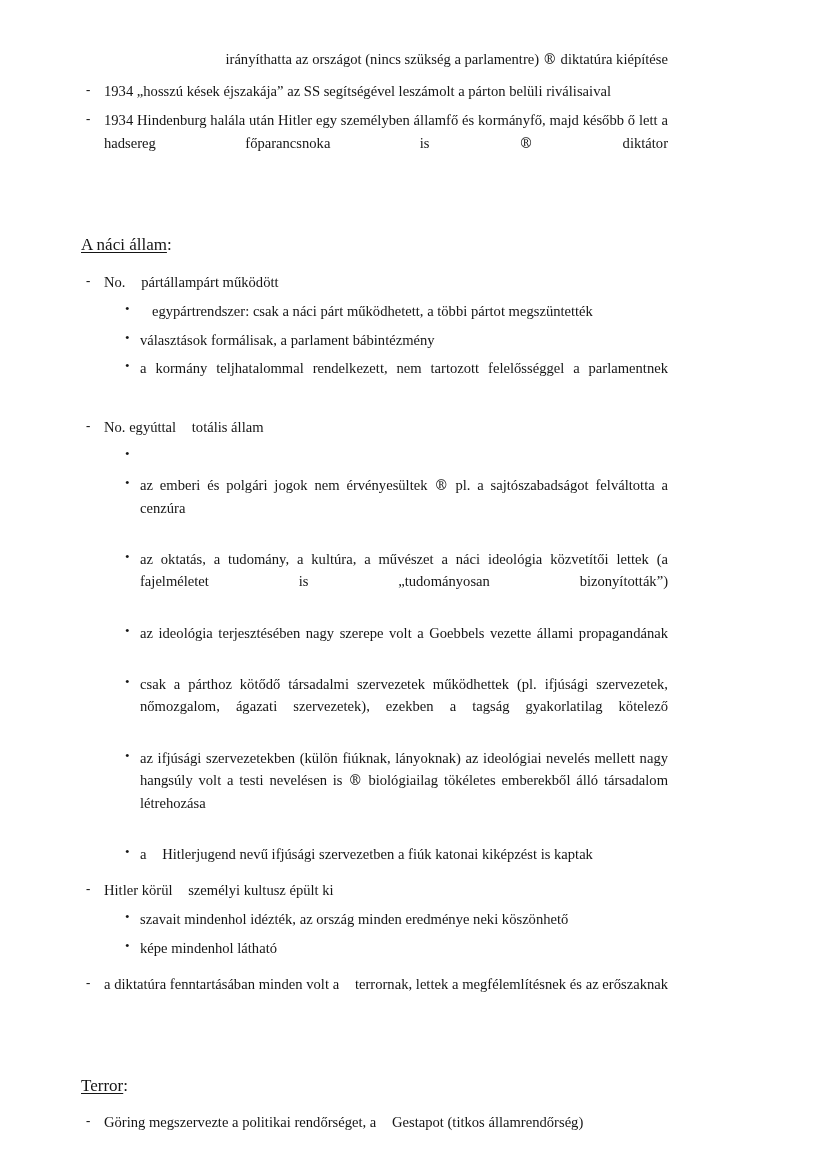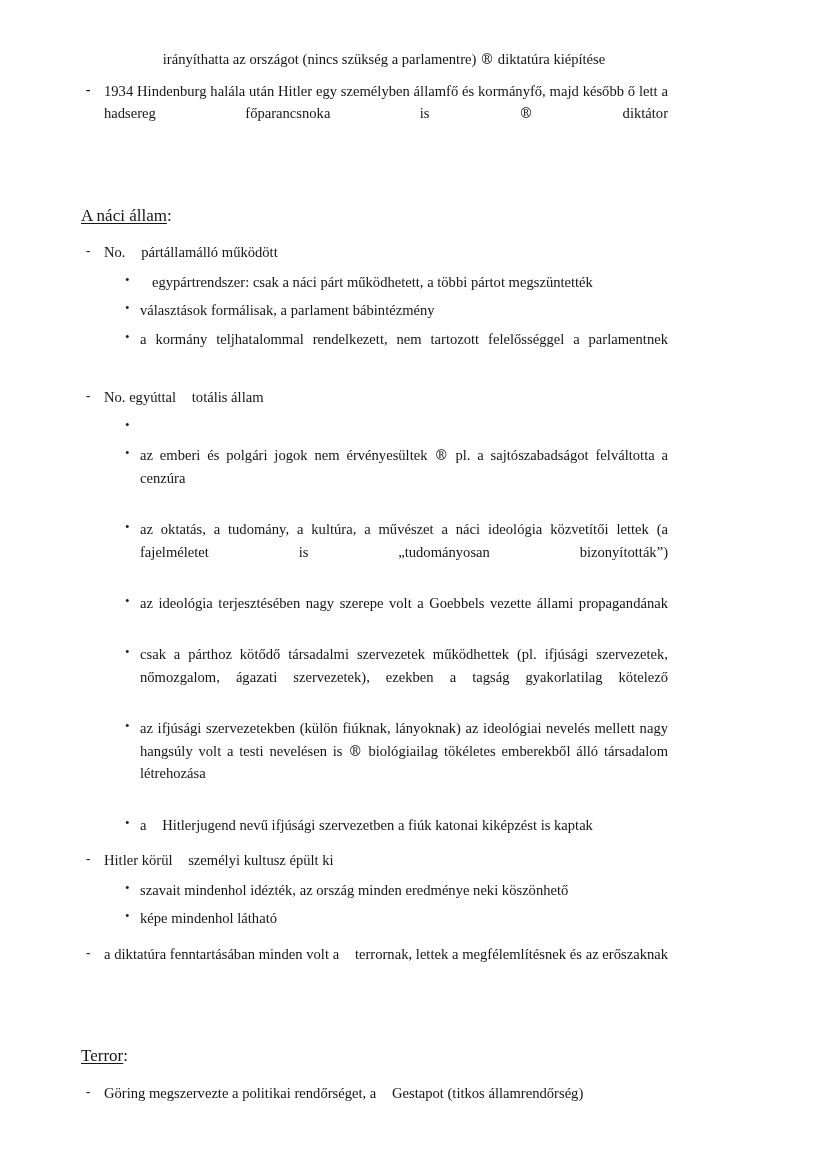--- a/index.html
+++ b/index.html
@@ -27,21 +27,21 @@
   }
 
   .doc {
     font-size: 14.6px;
     line-height: 1.55;
   }
 
   
   .cont-line {
     margin: 0 0 9px 36px;
-    text-align: center;
+    text-align: right;
     white-space: nowrap;
   }
 
   
   .section-head {
     margin: 26px 0 12px 17px;
     font-size: 17px;
   }
   .section-head .u {
     text-decoration: underline;
@@ -109,25 +109,25 @@
 
   .gap-sm { height: 7px; }
   .gap-lg { height: 22px; }
 </style>
 </head>
 <body>
 
 <div class="page">
   <div class="doc" id="doc-root">
       <p class="cont-line">irányíthatta az országot (nincs szükség a parlamentre) <span class="reg">®</span> diktatúra kiépítése</p>
-      <p class="dash-item nowrap"><span class="marker">-</span></p>
+      <p class="dash-item nowrap"><span class="marker">-</span><span>1934 „hosszú kések éjszakája” az SS segítségével leszámolt a párton belüli riválisaival</span></p>
       <p class="dash-item"><span class="marker">-</span><span>1934 Hindenburg halála után Hitler egy személyben államfő és kormányfő, majd később ő lett a hadsereg főparancsnoka is <span class="reg">®</span> diktátor</span></p>
       <div class="gap-lg"></div>
       <div class="section-head"><span class="u">A náci állam</span><span>:</span></div>
-      <p class="dash-item nowrap"><span class="marker">-</span><span>No. </span><b>pártállam</b><span>álló működött</span></p>
+      <p class="dash-item nowrap"><span class="marker">-</span><span>No. </span><b>pártállam</b><span>párt működött</span></p>
       <p class="bullet-item nowrap"><span class="marker">•</span><b>egypártrendszer</b><span>: csak a náci párt működhetett, a többi pártot megszüntették</span></p>
       <p class="bullet-item nowrap"><span class="marker">•</span><span>választások formálisak, a parlament bábintézmény</span></p>
       <p class="bullet-item"><span class="marker">•</span><span>a kormány teljhatalommal rendelkezett, nem tartozott felelősséggel a parlamentnek</span></p>
       <div class="gap-sm"></div>
       <p class="dash-item nowrap"><span class="marker">-</span><span>No. egyúttal </span><b>totális állam</b></p>
       <p class="bullet-item"><span class="marker">•</span></p>
       <p class="bullet-item"><span class="marker">•</span><span>az emberi és polgári jogok nem érvényesültek <span class="reg">®</span> pl. a sajtószabadságot felváltotta a cenzúra</span></p>
       <p class="bullet-item"><span class="marker">•</span><span>az oktatás, a tudomány, a kultúra, a művészet a náci ideológia közvetítői lettek (a fajelméletet is „tudományosan bizonyították”)</span></p>
       <p class="bullet-item"><span class="marker">•</span><span>az ideológia terjesztésében nagy szerepe volt a Goebbels vezette állami propagandának</span></p>
       <p class="bullet-item"><span class="marker">•</span><span>csak a párthoz kötődő társadalmi szervezetek működhettek (pl. ifjúsági szervezetek, nőmozgalom, ágazati szervezetek), ezekben a tagság gyakorlatilag kötelező</span></p>

